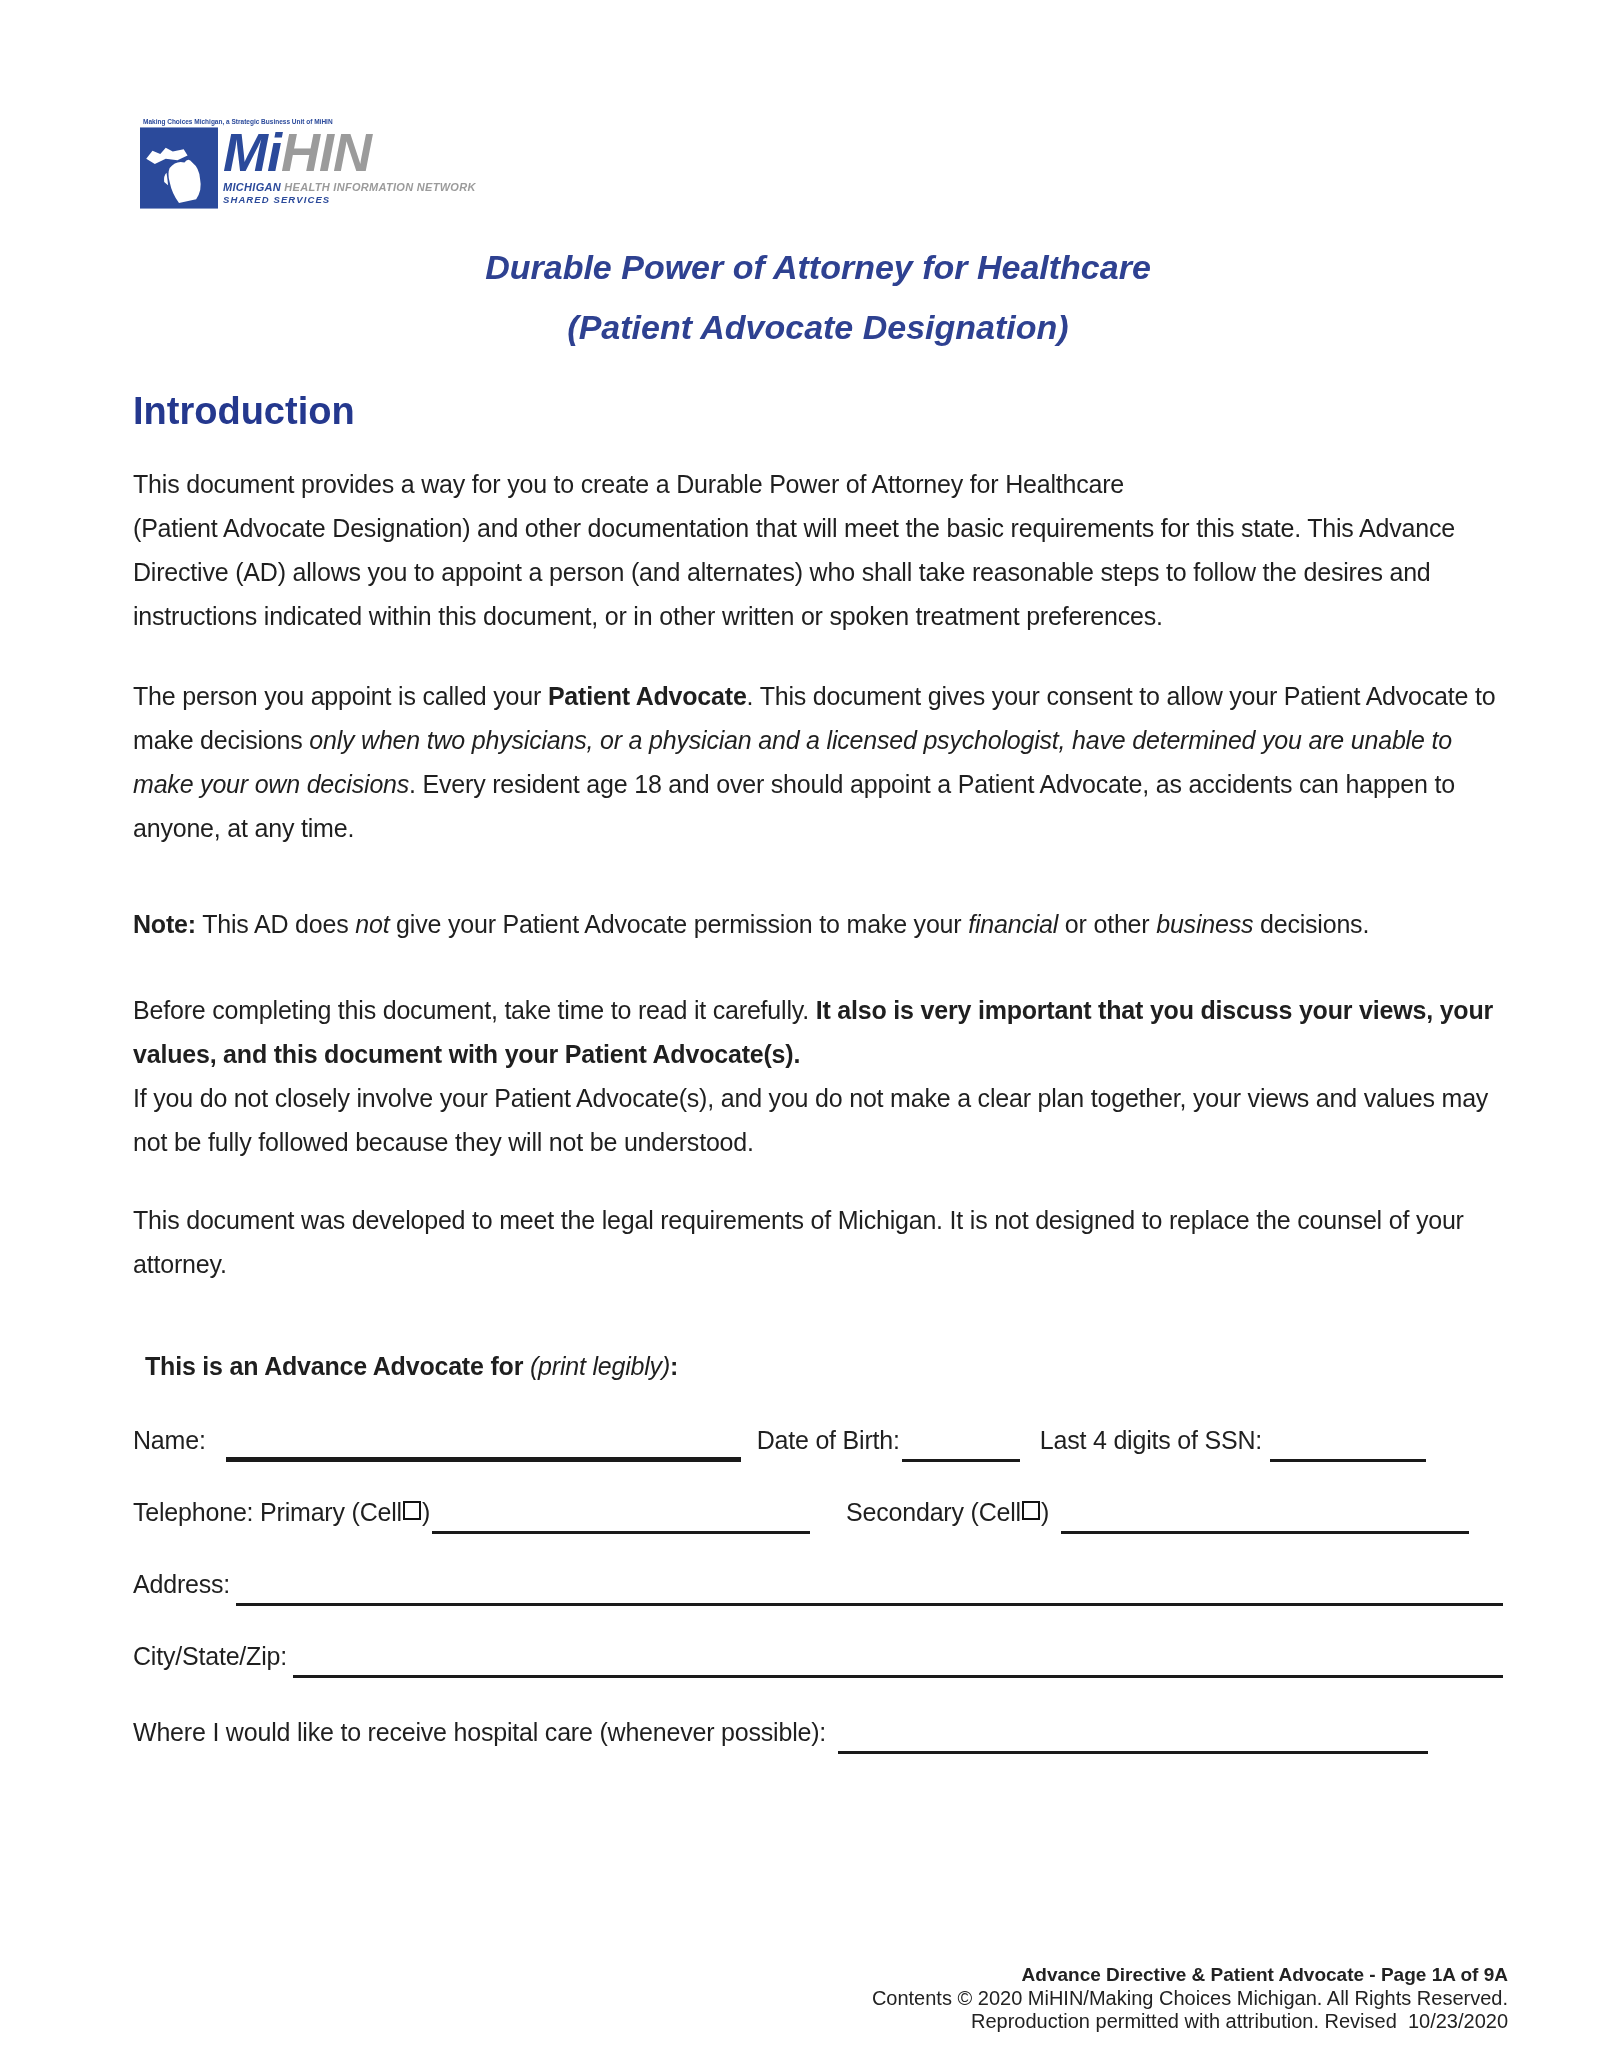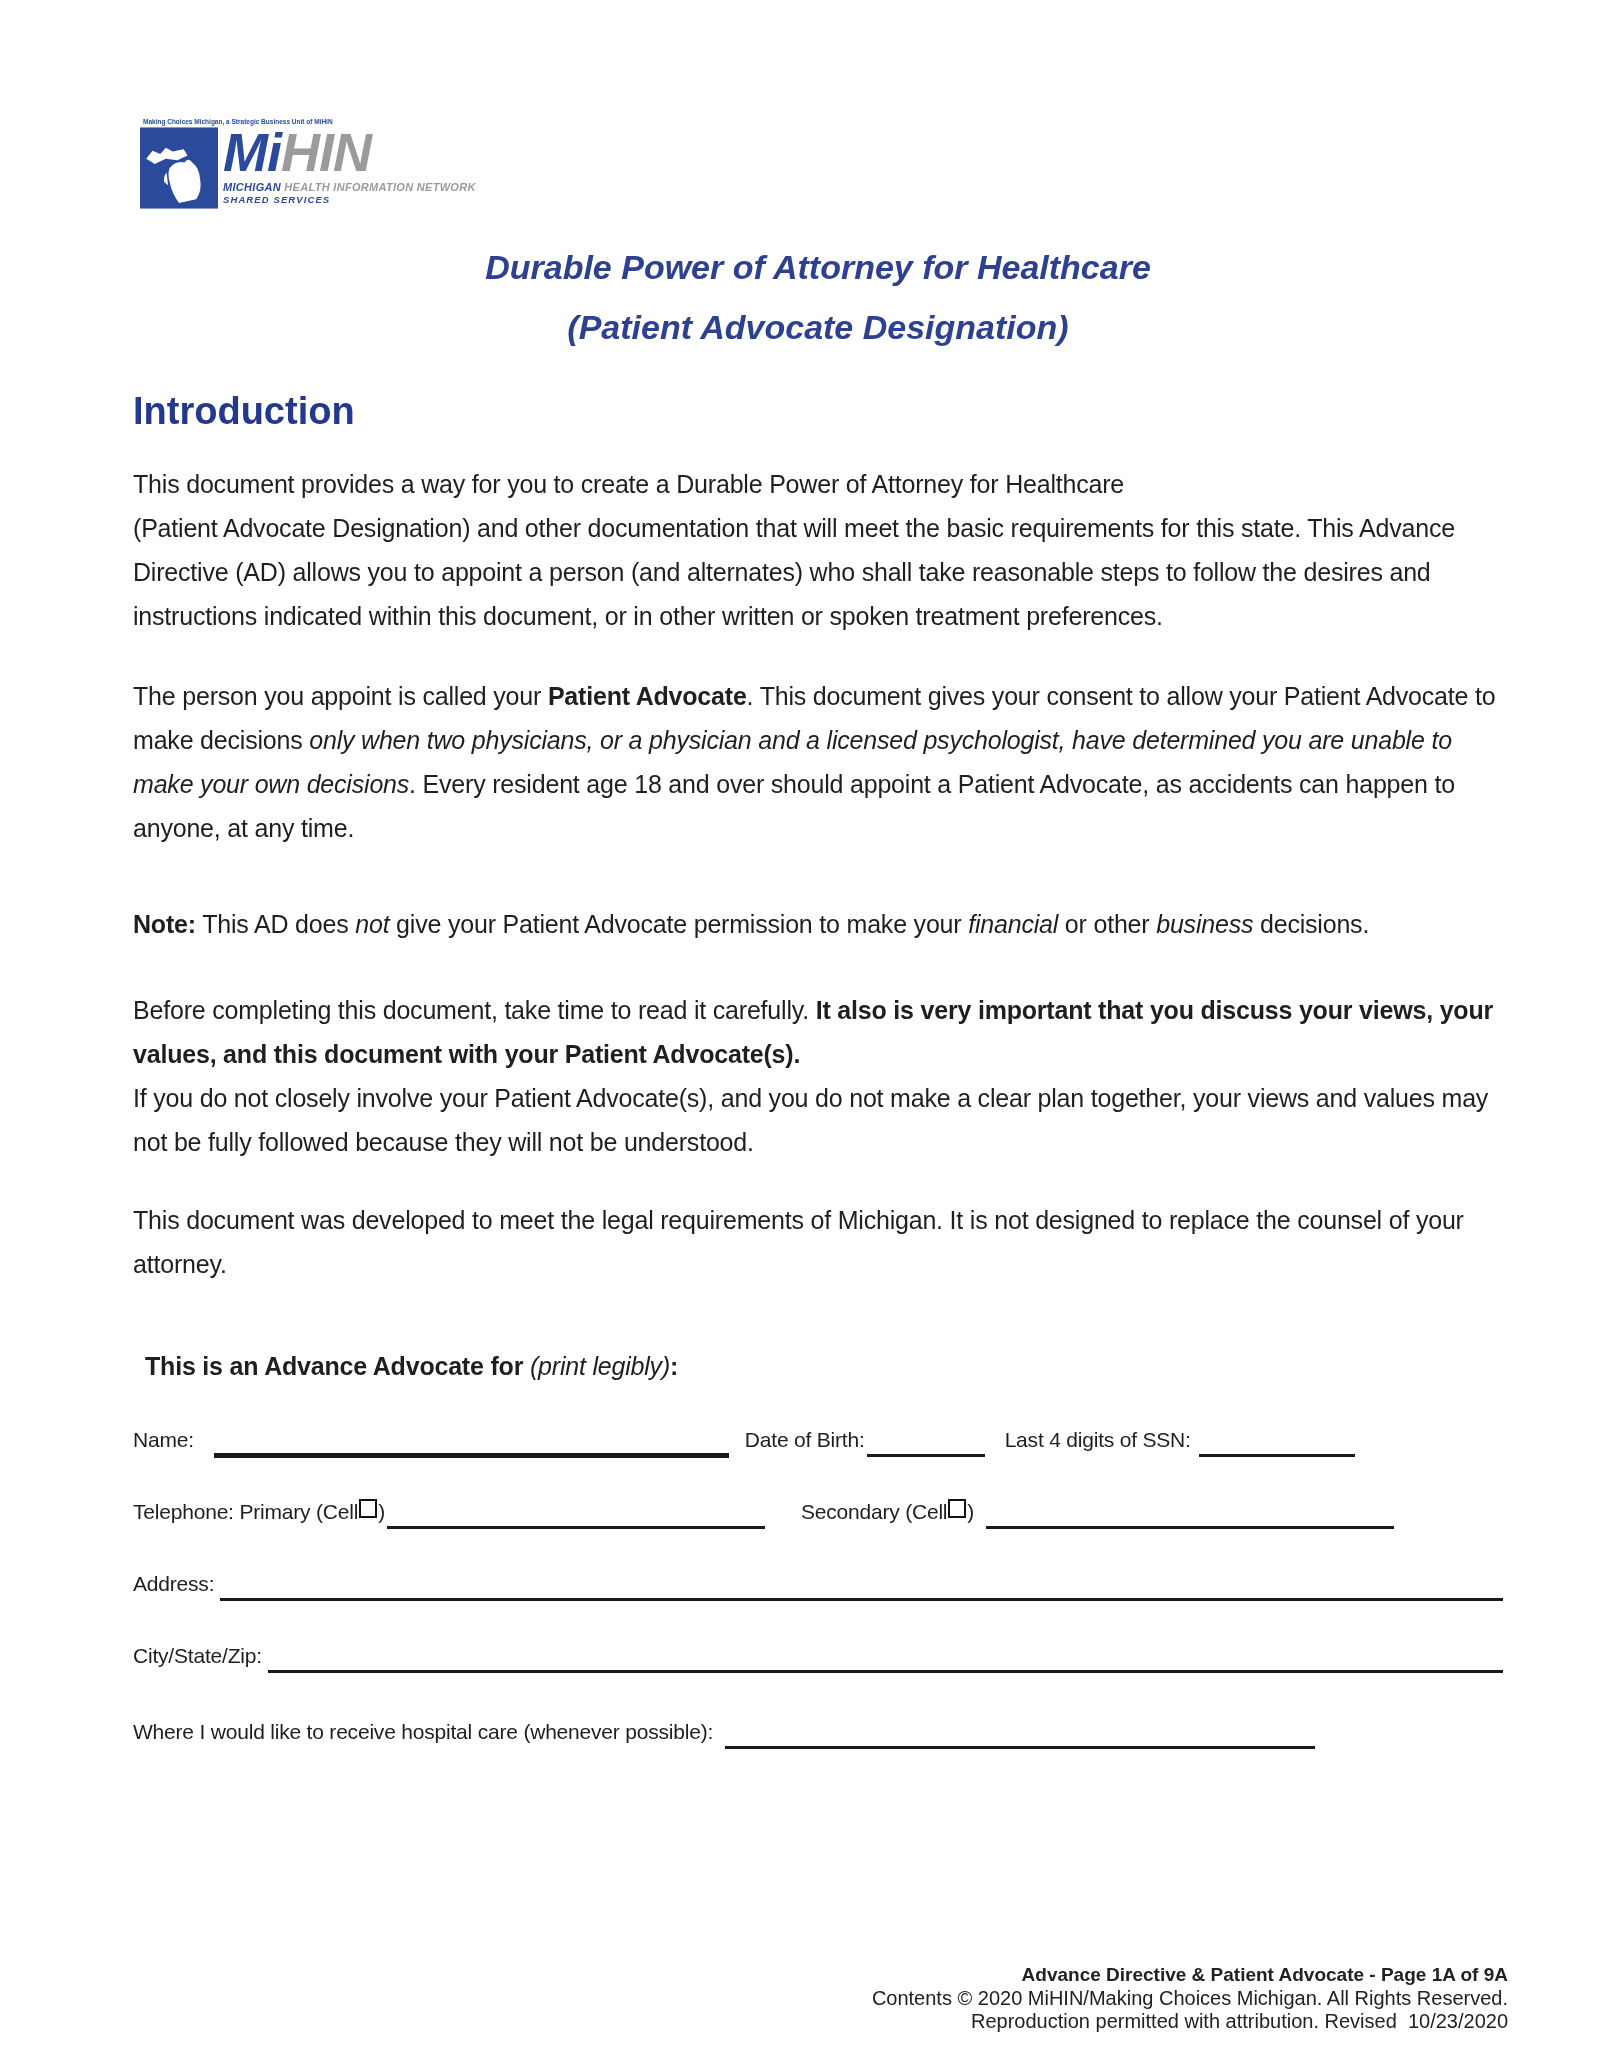--- a/index.html
+++ b/index.html
@@ -35,21 +35,21 @@
   .p1 { margin-top:26px; }
   .p2 { margin-top:36px; }
   .note { margin-top:52px; }
   .p4 { margin-top:42px; }
   .p5 { margin-top:34px; }
   .b { font-weight:bold; }
   .i { font-style:italic; }
 
   
   .form-heading { margin:58px 0 0 12px; font-size:25px; line-height:44px; letter-spacing:-0.2px; }
-  .form-row { display:flex; align-items:center; font-size:21px; line-height:44px; letter-spacing:-0.2px; }
+  .form-row { display:flex; align-items:flex-end; font-size:25px; line-height:44px; letter-spacing:-0.2px; }
   .row-name { margin-top:30px; }
   .row-phone { margin-top:28px; }
   .row-address { margin-top:28px; }
   .row-city { margin-top:28px; }
   .row-where { margin-top:32px; }
   .lbl { white-space:nowrap; }
   .line { display:inline-block; height:30px; border-bottom:3px solid #1a1a1a; }
   .line-name { width:515px; margin-left:20px; border-bottom-width:5px; }
   .lbl-dob { margin-left:16px; }
   .line-dob { width:118px; margin-left:2px; }

